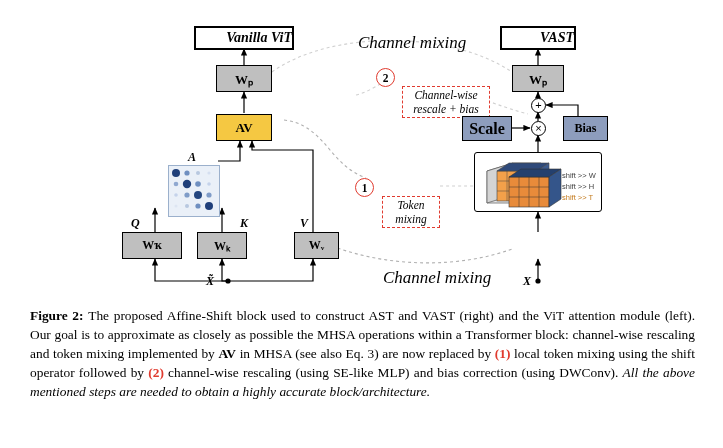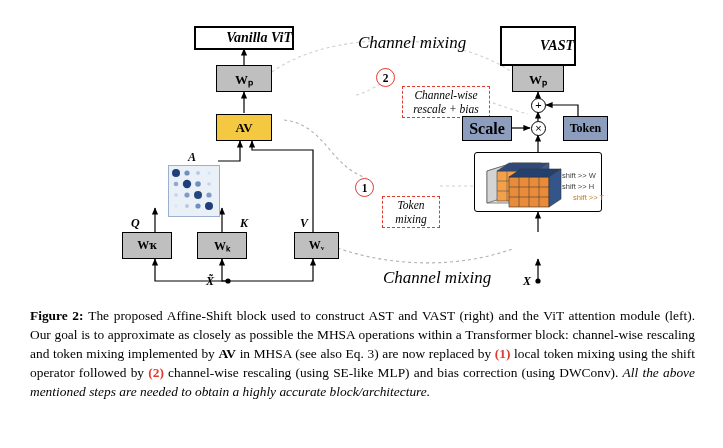--- a/index.html
+++ b/index.html
@@ -192,21 +192,21 @@
     <path d="M440,186 C460,186 478,186 492,186" stroke="#d0d0d0" stroke-width="1.1" fill="none" stroke-dasharray="3,3"></path>
 
     <path d="M284,120 C300,122 312,128 330,150 C340,162 350,172 366,178" stroke="#b0b0b0" stroke-width="1.1" fill="none" stroke-dasharray="3,3"></path>
 
     <path d="M356,95 C368,92 378,85 384,82" stroke="#d0d0d0" stroke-width="1.1" fill="none" stroke-dasharray="3,3"></path>
   </svg>
 
   <div class="abs title-box" style="left:194px; top:26px; width:100px; height:24px;">
     <span>Vanilla ViT</span>
   </div>
-  <div class="abs title-box" style="left:500px; top:26px; width:76px; height:40px;">
+  <div class="abs title-box" style="left:500px; top:26px; width:76px; height:24px;">
     <span>VAST</span>
   </div>
 
   <div class="abs node" style="left:216px; top:65px; width:56px; height:27px;">
     <span>Wₚ</span>
   </div>
 
   <div class="abs node-av" style="left:216px; top:114px; width:56px; height:27px;">
     <span>AV</span>
   </div>
@@ -238,21 +238,21 @@
   <div class="abs lbl" style="left:131px; top:216px;">
     <span>Q</span>
   </div>
   <div class="abs lbl" style="left:240px; top:216px;">
     <span>K</span>
   </div>
   <div class="abs lbl" style="left:300px; top:216px;">
     <span>V</span>
   </div>
 
-  <div class="abs node sub" style="left:122px; top:232px; width:50px; height:27px;">
+  <div class="abs node sub" style="left:122px; top:232px; width:60px; height:27px;">
     <span>Wҡ</span>
   </div>
   <div class="abs node sub" style="left:197px; top:232px; width:50px; height:27px;">
     <span>Wₖ</span>
   </div>
   <div class="abs node sub" style="left:294px; top:232px; width:45px; height:27px;">
     <span>Wᵥ</span>
   </div>
 
   <div class="abs lbl" style="left:206px; top:274px;">
@@ -290,21 +290,21 @@
   </div>
 
   <div class="abs op-circle" style="left:531px; top:121px;">
     <span>×</span>
   </div>
 
   <div class="abs node-scale" style="left:462px; top:116px; width:50px; height:25px;">
     <span>Scale</span>
   </div>
   <div class="abs node-bias" style="left:563px; top:116px; width:45px; height:25px;">
-    <span>Token</span>
+    <span>Bias</span>
   </div>
 
   <div class="abs panel-white" style="left:474px; top:152px; width:128px; height:60px;">
     <svg width="128" height="60" style="position:absolute;left:0;top:0;">
 
       <g transform="translate(12,6)">
         <polygon points="0,12 26,4 54,4 54,36 26,44 0,44" fill="#e8e8e8" stroke="#555" stroke-width="0.7"></polygon>
         <polygon points="0,12 26,4 26,36 0,44" fill="#d4d4d4" stroke="#555" stroke-width="0.7"></polygon>
       </g>
 
@@ -333,21 +333,21 @@
         <polygon points="0,8 12,0 52,0 40,8" fill="#24406e" stroke="#333" stroke-width="0.6"></polygon>
         <polygon points="40,8 52,0 52,30 40,38" fill="#34558a" stroke="#333" stroke-width="0.6"></polygon>
       </g>
     </svg>
     <div class="abs shift-lbl" style="left:87px; top:18px; color:#444;">
       <span>shift &gt;&gt; W</span>
     </div>
     <div class="abs shift-lbl" style="left:87px; top:29px; color:#444;">
       <span>shift &gt;&gt; H</span>
     </div>
-    <div class="abs shift-lbl" style="left:98px; top:40px; color:#c47b1f;">
+    <div class="abs shift-lbl" style="left:87px; top:40px; color:#c47b1f;">
       <span>shift &gt;&gt; T</span>
     </div>
   </div>
 
 
   <div class="abs lbl" style="left:523px; top:274px;">
     <span>X</span>
   </div>
 
 </div>

